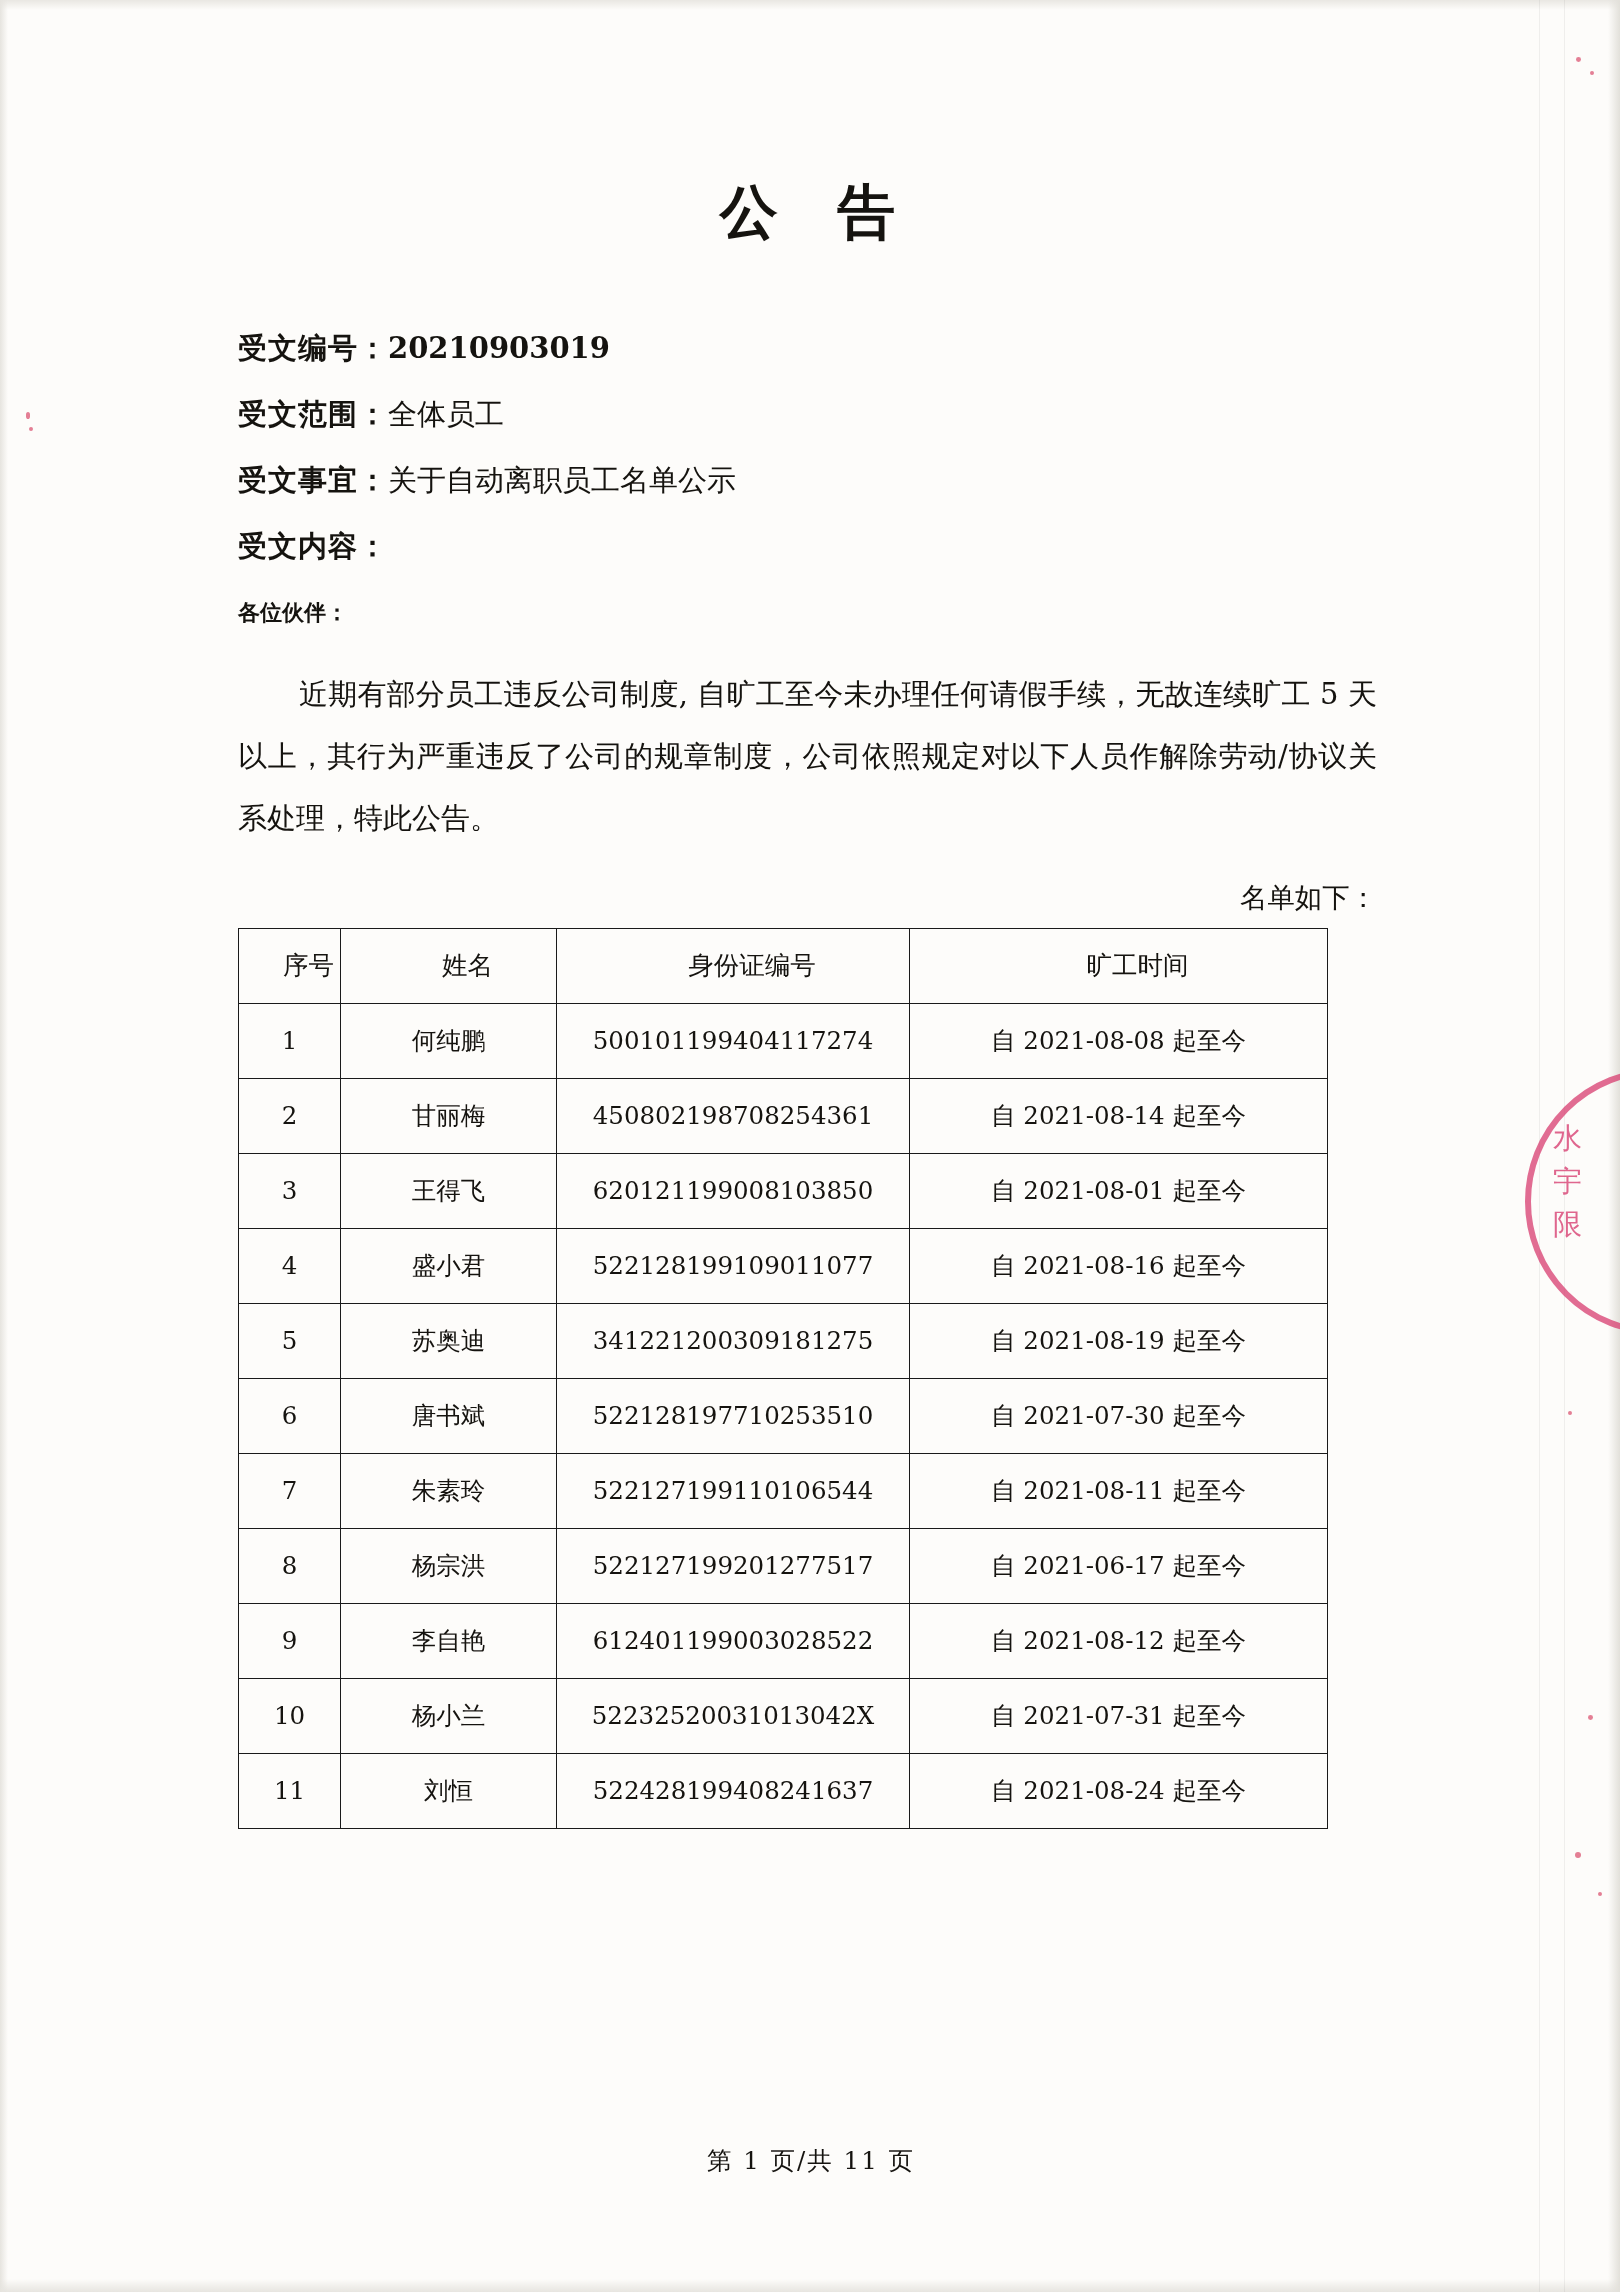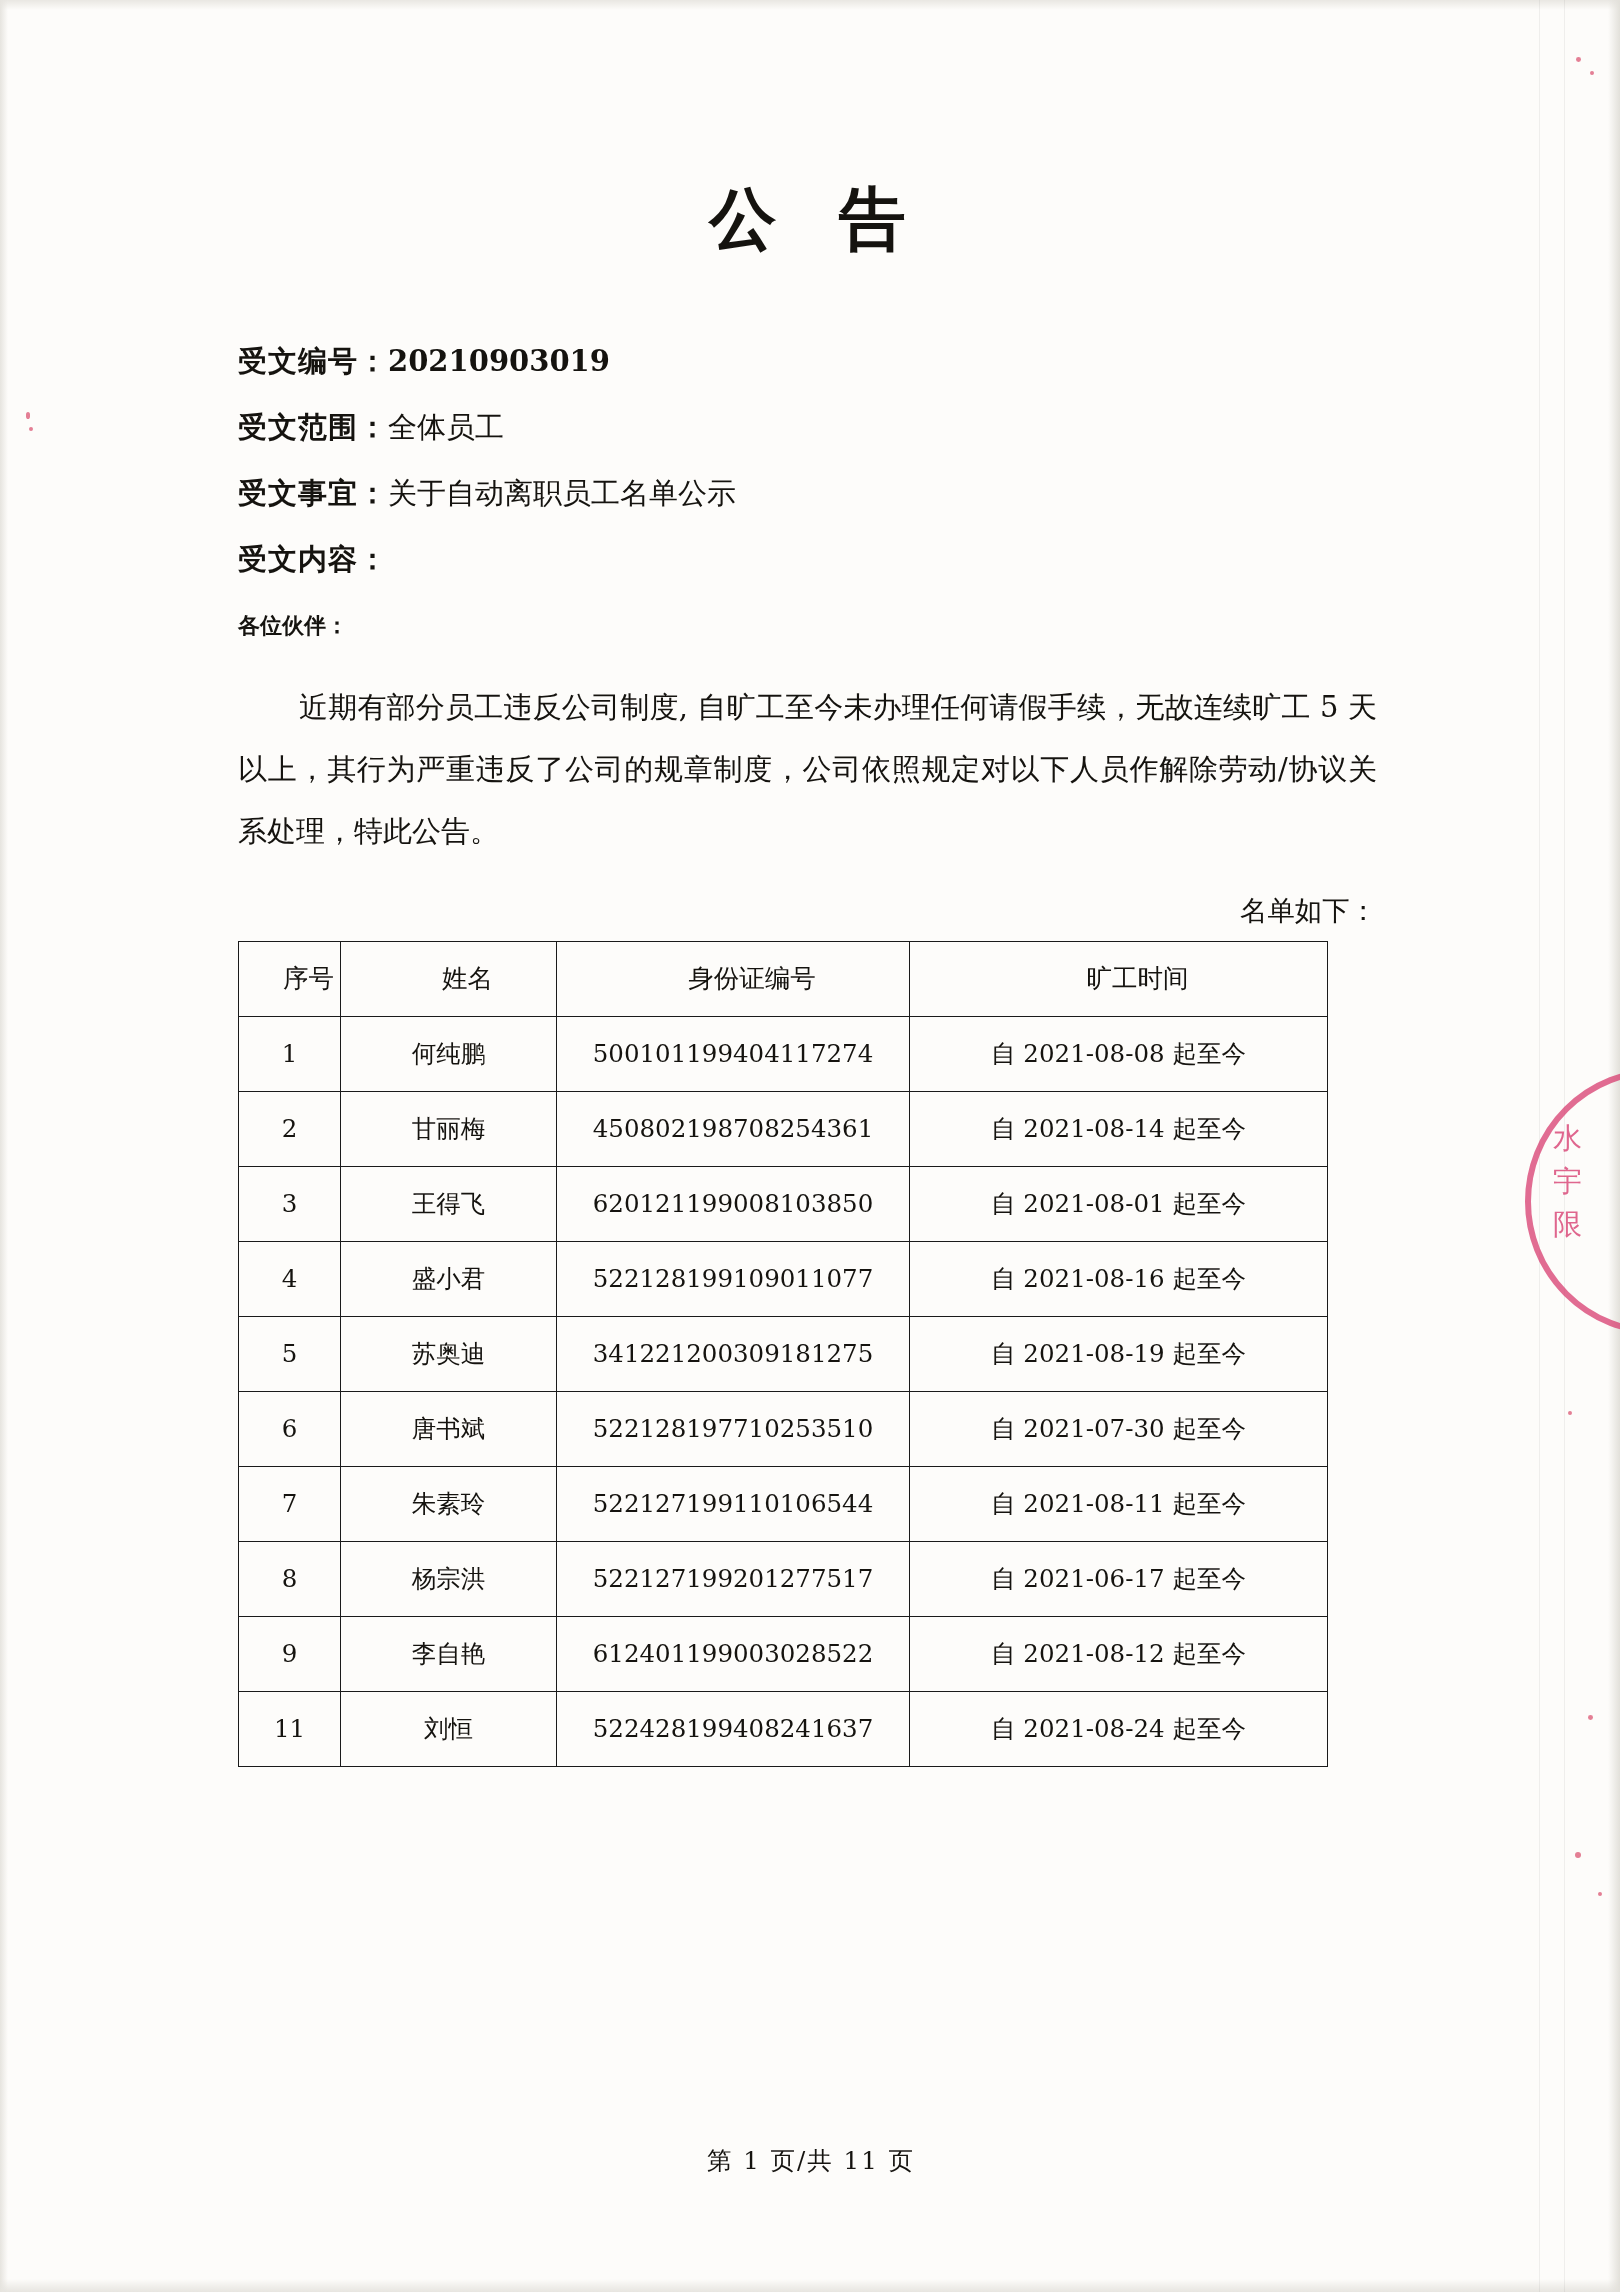--- a/index.html
+++ b/index.html
@@ -40,21 +40,21 @@
 
   .content {
     position: absolute;
     left: 238px;
     top: 0;
     width: 1139px;
   }
 
   .doc-title {
     text-align: center;
-    font-size: 67px;
+    font-size: 58px;
     font-weight: 700;
     letter-spacing: 19.6px;
     margin-top: 174px;
     margin-bottom: 0;
     font-family: "DejaVu Serif", "Liberation Serif", serif;
     text-indent: 19.6px;
   }
 
   .meta-block {
     margin-top: 82px;
@@ -293,20 +293,26 @@
           <td>522127199201277517</td>
           <td class="cell-date">自 2021-06-17 起至今</td>
         </tr>
         <tr>
           <td>9</td>
           <td>李自艳</td>
           <td>612401199003028522</td>
           <td class="cell-date">自 2021-08-12 起至今</td>
         </tr>
         <tr>
+          <td>10</td>
+          <td>杨小兰</td>
+          <td>52232520031013042X</td>
+          <td class="cell-date">自 2021-07-31 起至今</td>
+        </tr>
+        <tr>
           <td>11</td>
           <td>刘恒</td>
           <td>522428199408241637</td>
           <td class="cell-date">自 2021-08-24 起至今</td>
         </tr>
       </tbody>
     </table>
 
   </div>
 

